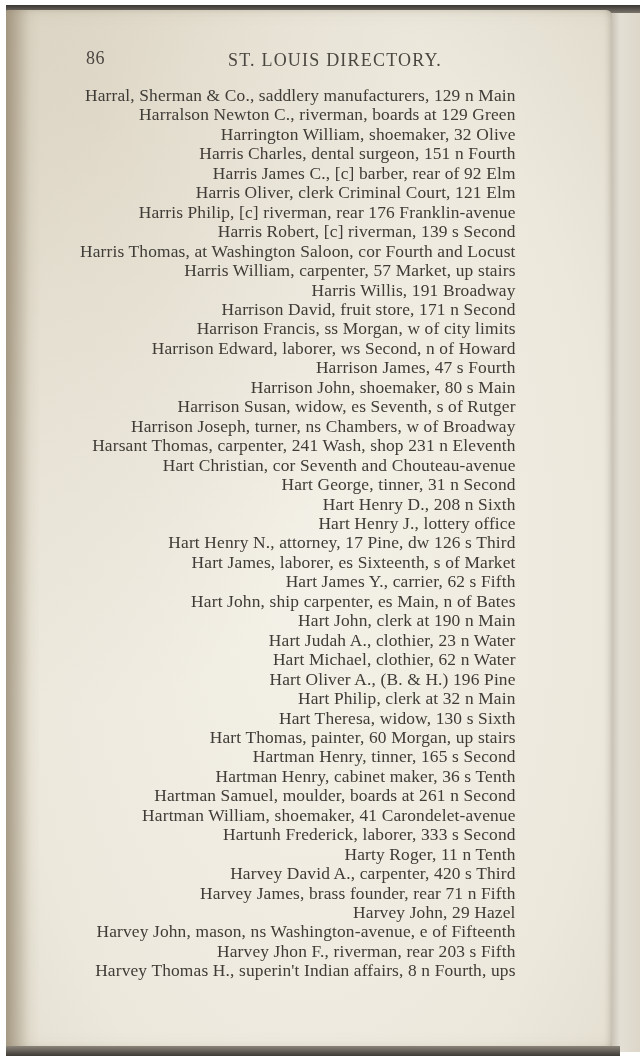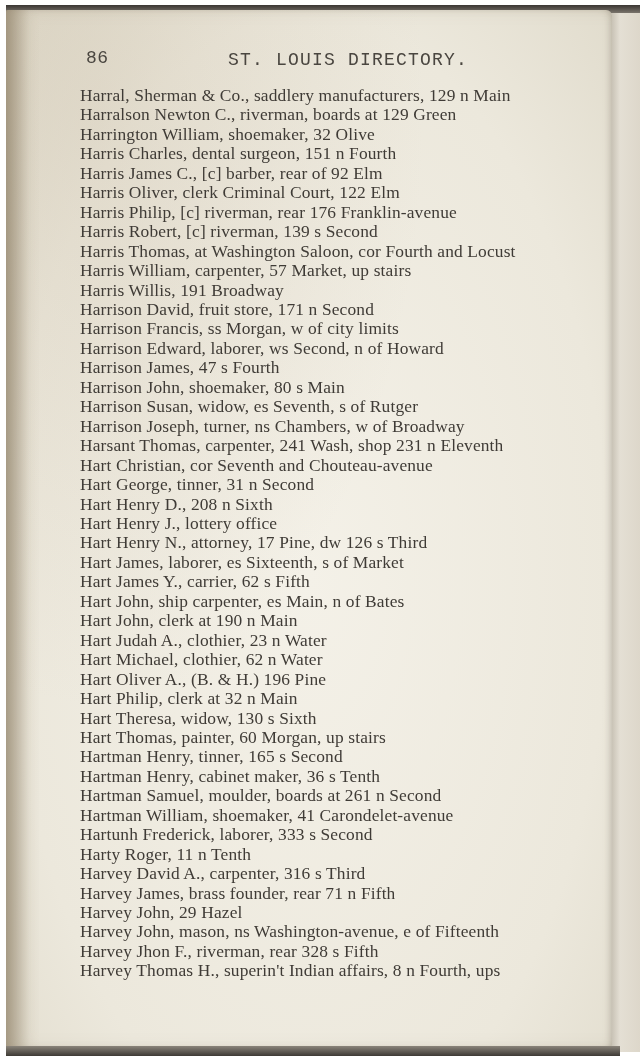--- a/index.html
+++ b/index.html
@@ -48,21 +48,21 @@
       position: absolute;
       left: 6px; top: 10px;
       width: 34px; height: 1038px;
       background: linear-gradient(90deg, rgba(150,135,110,0.55), rgba(200,190,170,0.15) 70%, rgba(0,0,0,0));
     }
     .header {
       position: absolute;
       left: 86px; top: 48px;
       width: 500px;
       height: 26px;
-      font-family: Liberation Mono, monospace;
+      font-family: Liberation Serif, serif;
       color: #4a4640;
     }
     .page-number {
       position: absolute;
       left: 0; top: 0;
       font-size: 18px;
       letter-spacing: 0.5px;
     }
     .running-title {
       position: absolute;
@@ -77,20 +77,21 @@
       padding: 0;
       list-style: none;
       font-family: "Liberation Serif", "DejaVu Serif", serif;
       font-size: 17.4px;
       line-height: 19.45px;
       color: #3f3b36;
     }
     .entries li {
       white-space: nowrap;
       letter-spacing: 0.15px;
+      text-align: right;
     }
   </style>
 </head>
 <body>
 
 <div class="scan">
   <div class="next-page"></div>
   <div class="book-edge-top"></div>
   <div class="page"></div>
   <div class="gutter-shade"></div>
@@ -100,21 +101,21 @@
     <span class="page-number">86</span>
     <span class="running-title">ST. LOUIS DIRECTORY.</span>
   </div>
 
   <ul class="entries" id="entries">
       <li>Harral, Sherman &amp; Co., saddlery manufacturers, 129 n Main</li>
       <li>Harralson Newton C., riverman, boards at 129 Green</li>
       <li>Harrington William, shoemaker, 32 Olive</li>
       <li>Harris Charles, dental surgeon, 151 n Fourth</li>
       <li>Harris James C., [c] barber, rear of 92 Elm</li>
-      <li>Harris Oliver, clerk Criminal Court, 122 Elm</li>
+      <li>Harris Oliver, clerk Criminal Court, 121 Elm</li>
       <li>Harris Philip, [c] riverman, rear 176 Franklin-avenue</li>
       <li>Harris Robert, [c] riverman, 139 s Second</li>
       <li>Harris Thomas, at Washington Saloon, cor Fourth and Locust</li>
       <li>Harris William, carpenter, 57 Market, up stairs</li>
       <li>Harris Willis, 191 Broadway</li>
       <li>Harrison David, fruit store, 171 n Second</li>
       <li>Harrison Francis, ss Morgan, w of city limits</li>
       <li>Harrison Edward, laborer, ws Second, n of Howard</li>
       <li>Harrison James, 47 s Fourth</li>
       <li>Harrison John, shoemaker, 80 s Main</li>
@@ -135,20 +136,20 @@
       <li>Hart Oliver A., (B. &amp; H.) 196 Pine</li>
       <li>Hart Philip, clerk at 32 n Main</li>
       <li>Hart Theresa, widow, 130 s Sixth</li>
       <li>Hart Thomas, painter, 60 Morgan, up stairs</li>
       <li>Hartman Henry, tinner, 165 s Second</li>
       <li>Hartman Henry, cabinet maker, 36 s Tenth</li>
       <li>Hartman Samuel, moulder, boards at 261 n Second</li>
       <li>Hartman William, shoemaker, 41 Carondelet-avenue</li>
       <li>Hartunh Frederick, laborer, 333 s Second</li>
       <li>Harty Roger, 11 n Tenth</li>
-      <li>Harvey David A., carpenter, 316 s Third</li>
+      <li>Harvey David A., carpenter, 420 s Third</li>
       <li>Harvey James, brass founder, rear 71 n Fifth</li>
       <li>Harvey John, 29 Hazel</li>
       <li>Harvey John, mason, ns Washington-avenue, e of Fifteenth</li>
-      <li>Harvey Jhon F., riverman, rear 328 s Fifth</li>
+      <li>Harvey Jhon F., riverman, rear 203 s Fifth</li>
       <li>Harvey Thomas H., superin't Indian affairs, 8 n Fourth, ups</li>
     </ul>
 </div>
 
 </body></html>

